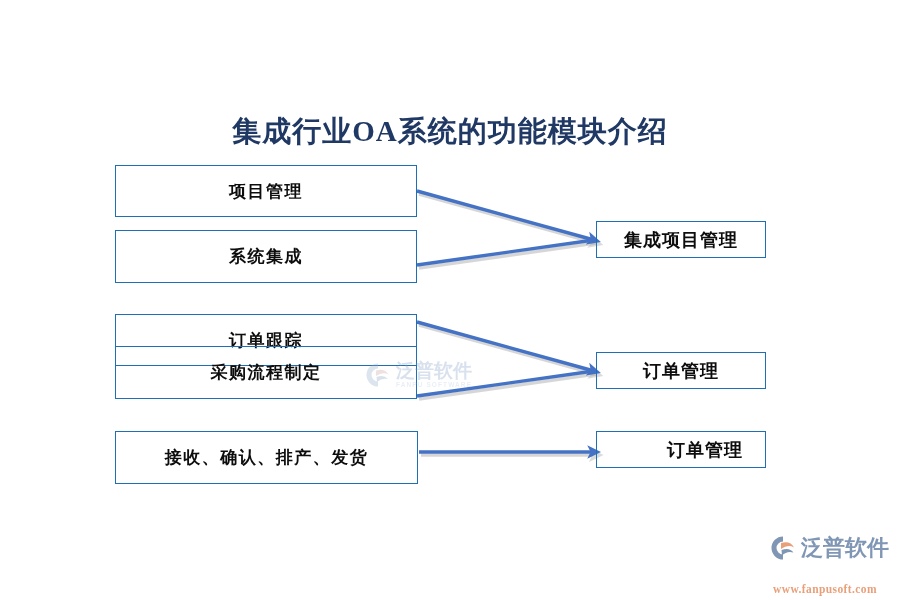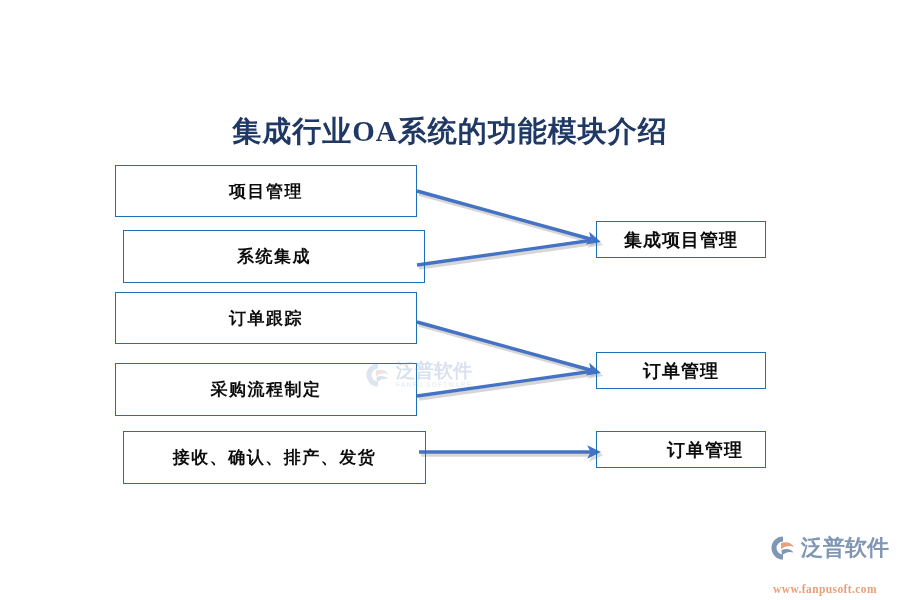--- a/index.html
+++ b/index.html
@@ -179,30 +179,30 @@
         <line x1="417" y1="322" x2="594" y2="371" stroke="#4472C4" stroke-width="3.4" marker-end="url(#arrowhead)"></line>
         <line x1="417" y1="396" x2="594" y2="371" stroke="#4472C4" stroke-width="3.4"></line>
         <line x1="419" y1="452" x2="594" y2="452" stroke="#4472C4" stroke-width="3.4" marker-end="url(#arrowhead)"></line>
       </g>
   </svg>
 
   <div id="source-nodes">
       <div class="node-box left" style="left: 115px; top: 165px; width: 302px; height: 52px; border-color: rgb(31, 111, 181); align-items: center;">
         <span class="node-label">项目管理</span>
       </div>
-      <div class="node-box left" style="left: 115px; top: 230px; width: 302px; height: 53px; border-color: rgb(31, 111, 181); margin-left: 8px;">
+      <div class="node-box left" style="left: 115px; top: 230px; width: 302px; height: 53px; border-color: rgb(31, 111, 181);">
         <span class="node-label">系统集成</span>
       </div>
-      <div class="node-box left" style="left: 115px; top: 292px; width: 302px; height: 52px; border-color: rgb(31, 111, 181);">
+      <div class="node-box left" style="left: 115px; top: 314px; width: 302px; height: 52px; border-color: rgb(31, 111, 181);">
         <span class="node-label">订单跟踪</span>
       </div>
-      <div class="node-box left" style="left: 115px; top: 363px; width: 302px; height: 53px; border-color: rgb(31, 111, 181);">
+      <div class="node-box left" style="left: 115px; top: 346px; width: 302px; height: 53px; border-color: rgb(31, 111, 181);">
         <span class="node-label">采购流程制定</span>
       </div>
-      <div class="node-box left" style="left: 123px; top: 431px; width: 303px; height: 53px; border-color: rgb(31, 111, 181);">
+      <div class="node-box left" style="left: 115px; top: 431px; width: 303px; height: 53px; border-color: rgb(31, 111, 181);">
         <span class="node-label">接收、确认、排产、发货</span>
       </div>
     </div>
 
   <div id="target-nodes">
       <div class="node-box right" style="left: 596px; top: 221px; width: 170px; height: 37px; border-color: rgb(31, 111, 181);">
         <span class="node-label">集成项目管理</span>
       </div>
       <div class="node-box right" style="left: 596px; top: 352px; width: 170px; height: 37px; border-color: rgb(31, 111, 181);">
         <span class="node-label">订单管理</span>

